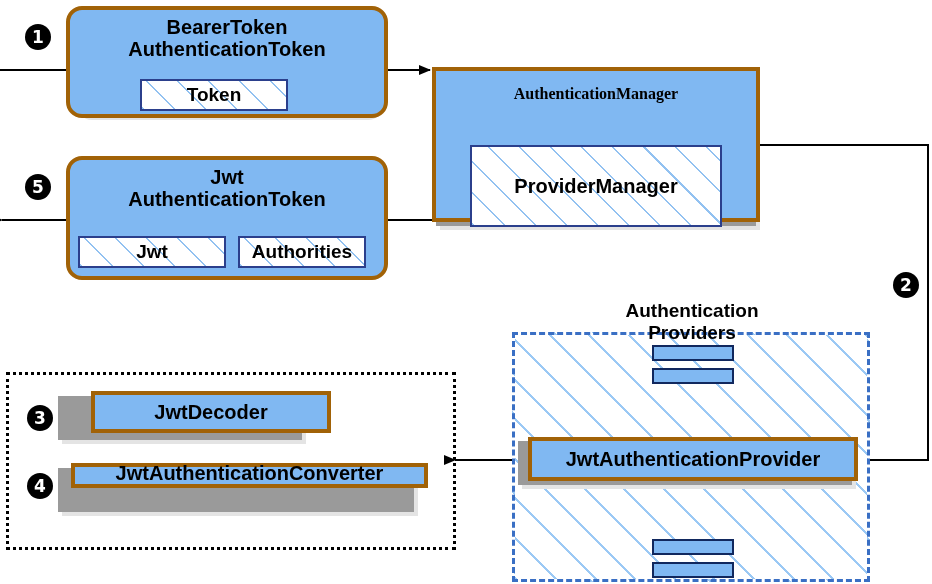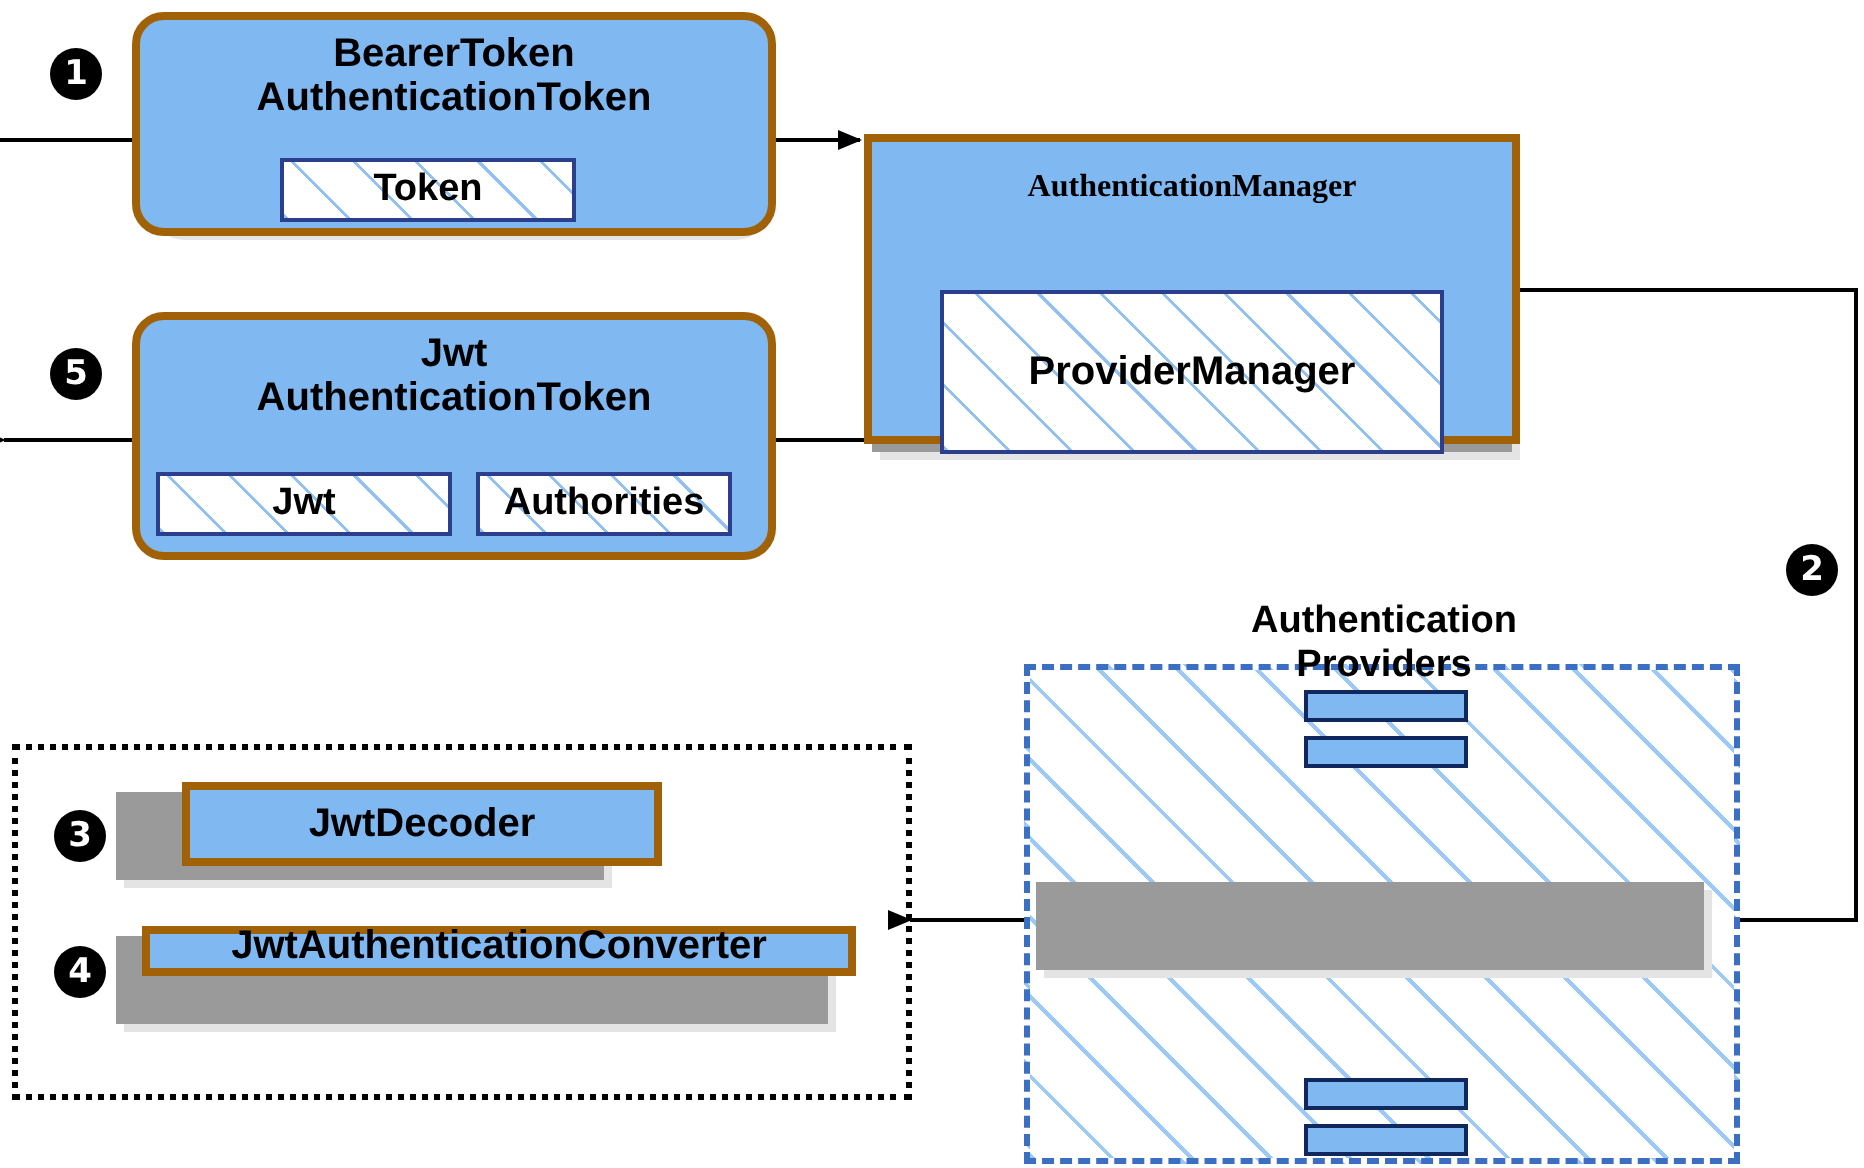--- a/index.html
+++ b/index.html
@@ -182,20 +182,23 @@
 Providers</div>
 
   <div class="minibar" style="left:652px; top:345px; width:82px; height:16px;"></div>
   <div class="minibar" style="left:652px; top:368px; width:82px; height:16px;"></div>
 
   <div class="minibar" style="left:652px; top:539px; width:82px; height:16px;"></div>
   <div class="minibar" style="left:652px; top:562px; width:82px; height:16px;"></div>
 
   <div class="shadow-light" style="left:522px; top:445px; width:334px; height:44px;"></div>
   <div class="shadow-dark" style="left:518px; top:441px; width:334px; height:44px;"></div>
+  <div class="cbox" style="left:528px; top:437px; width:330px; height:44px; justify-content:center;">
+    <div class="cbox-title" style="font-size:20px;">JwtAuthenticationProvider</div>
+  </div>
 
   <div class="shadow-light" style="left:76px; top:22px; width:308px; height:98px; border-radius:16px;"></div>
   <div class="shadow-dark" style="left:72px; top:18px; width:308px; height:98px; border-radius:16px;"></div>
   <div class="cbox rounded" style="left:66px; top:6px; width:322px; height:112px;">
     <div class="cbox-title" style="font-size:20px; margin-top:6px;">BearerToken
 AuthenticationToken</div>
   </div>
   <div class="hbox" style="left:140px; top:79px; width:148px; height:32px; font-size:19px;">
     <span>Token</span>
   </div>

